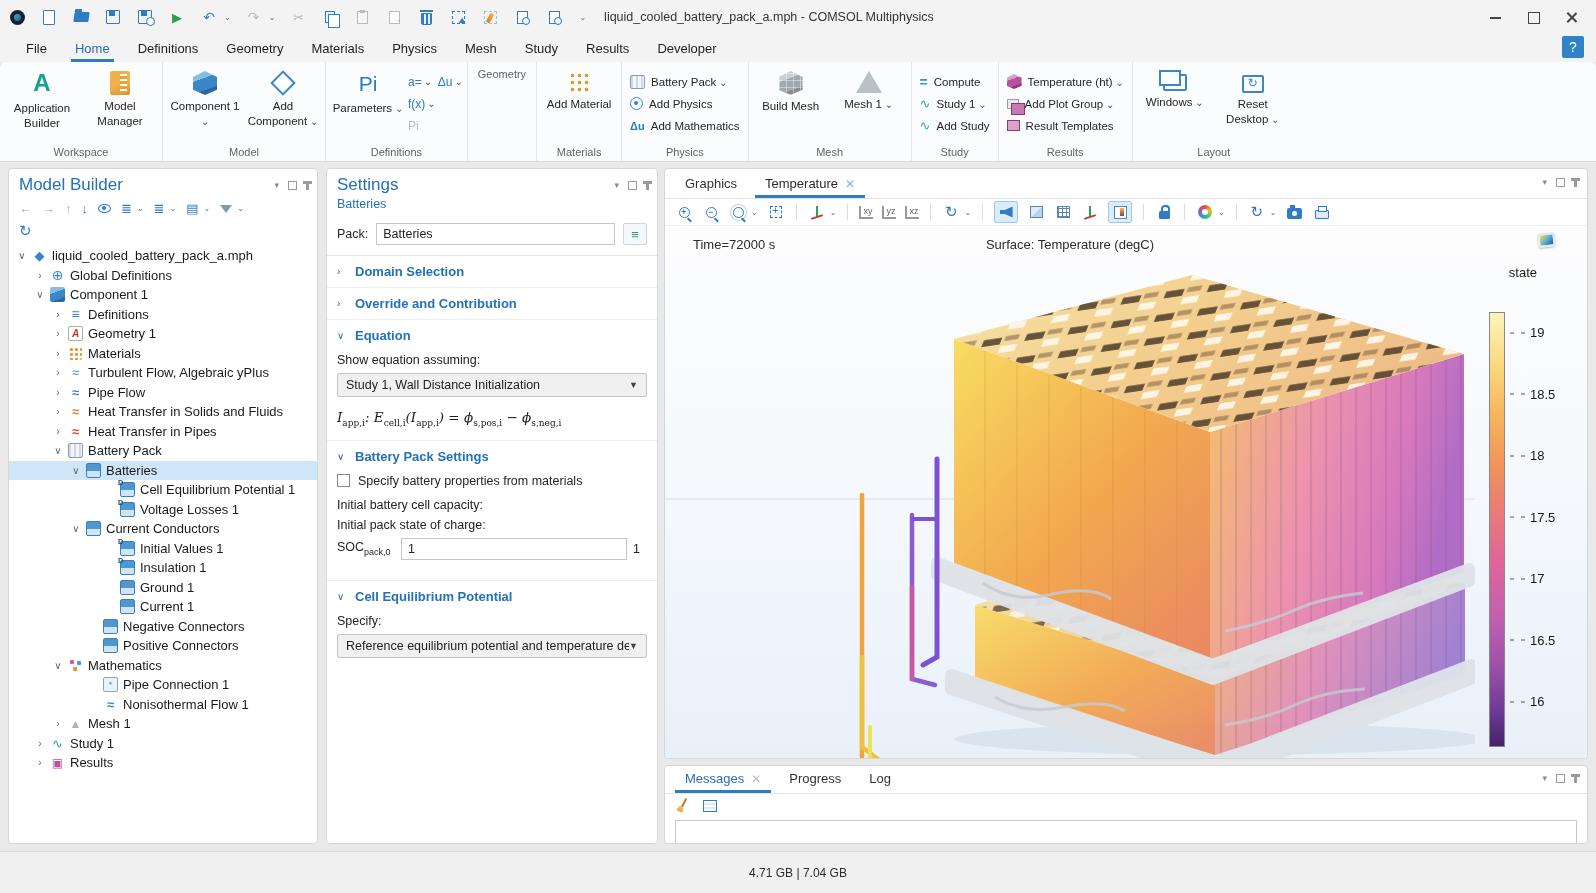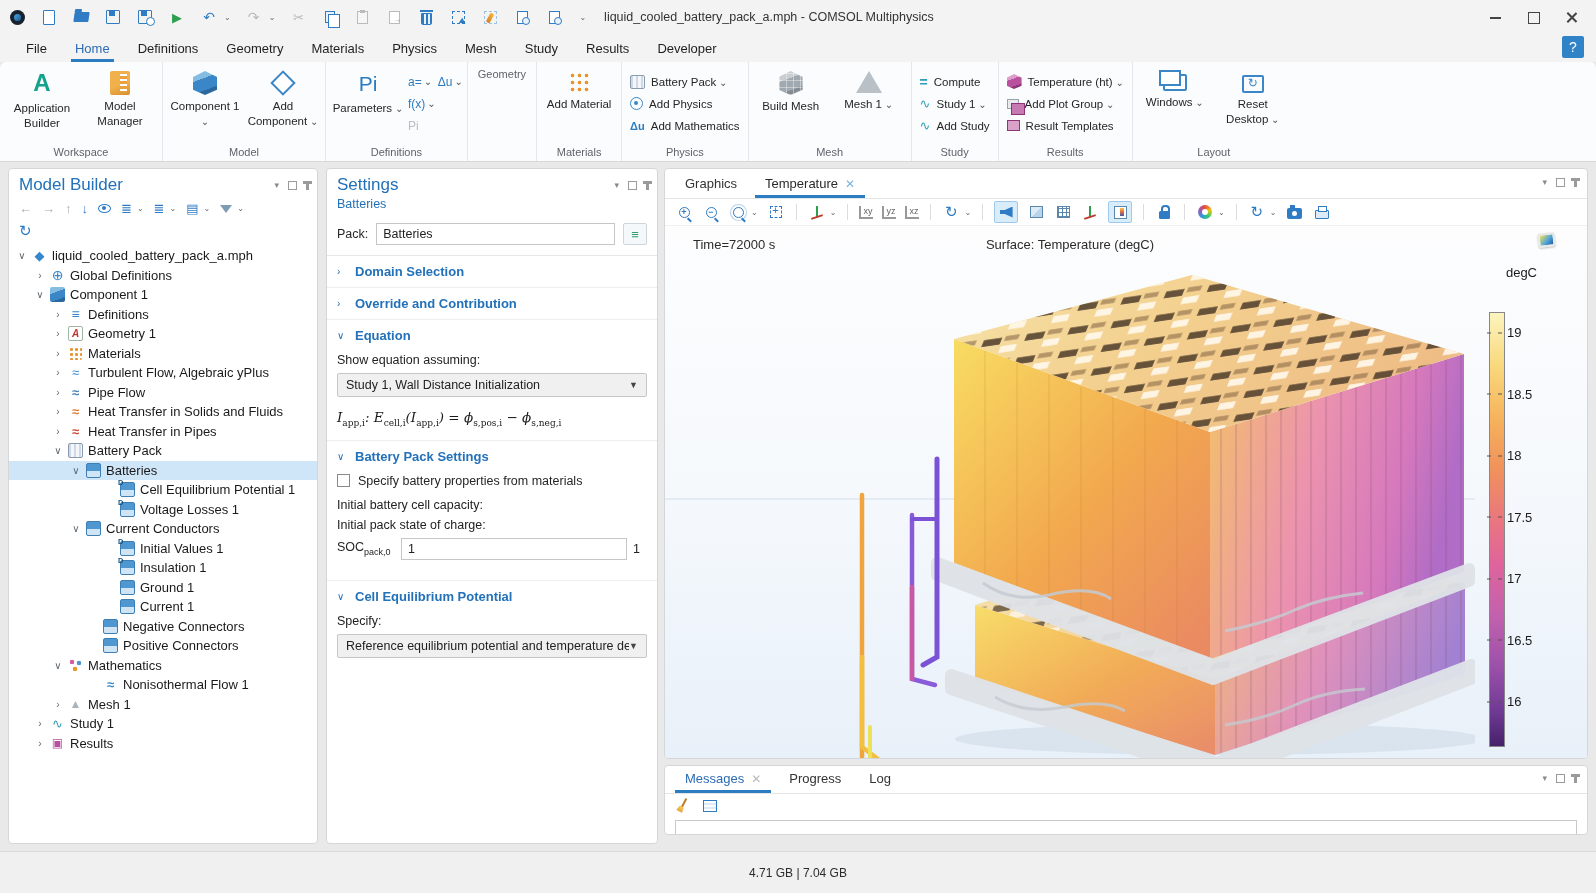--- a/index.html
+++ b/index.html
@@ -103,21 +103,21 @@
   .ri-restmpl { width:13px; height:11px; border:1.5px solid #8e3478; background:#d9a2c9; }
   .ri-windows { width:24px; height:17px; border:2px solid #3b86c6; border-radius:2px; position:relative; background:#fff; margin-top:3px; }
   .ri-windows::before { content:""; position:absolute; left:-6px; top:-6px; width:18px; height:12px; border:2px solid #3b86c6; background:#fff; }
   .ri-reset { width:22px; height:18px; border:2px solid #3b86c6; border-radius:2px; color:#3b86c6; font-size:12px; display:flex; align-items:center; justify-content:center; margin-top:4px; }
 
   
   .panel { position:absolute; background:#fff; border:1px solid #d4d7da; border-radius:4px; overflow:hidden; }
   #panel-mb { left:8px; top:168px; width:310px; height:676px; }
   #panel-set { left:326px; top:168px; width:332px; height:676px; }
   #panel-gfx { left:664px; top:168px; width:924px; height:591px; }
-  #panel-msg { left:664px; top:765px; width:924px; height:70px; }
+  #panel-msg { left:664px; top:765px; width:924px; height:79px; }
 
   .phead { display:flex; align-items:center; padding:6px 8px 2px 10px; }
   .ptitle { font-size:17px; color:#2271b9; font-weight:400; flex:1; }
   .pctl { display:flex; gap:9px; align-items:center; color:#8a8a8a; }
   .pc-caret { font-size:9px; color:#8a8a8a; }
   .pc-box { width:9px; height:9px; border:1.3px solid #9a9a9a; display:inline-block; }
   .pc-pin { width:3px; height:9px; background:#9a9a9a; position:relative; display:inline-block; }
   .pc-pin::before { content:""; position:absolute; top:0; left:-3px; width:9px; height:3px; background:#9a9a9a; }
 
   
@@ -233,21 +233,21 @@
 
   .plotarea { position:absolute; left:0; top:58px; right:0; bottom:0; background:linear-gradient(180deg,#fdfdfe 0%,#f4f8fc 55%,#e8f0f9 100%);padding-left:12px; }
   .anno { position:absolute; top:10px; font-size:13px; color:#2b2b2b; }
   .anno.time { left:28px; }
   .anno.surf { left:8px; right:120px; text-align:center; }
   .miniplot { position:absolute; right:32px; top:6px; width:17px; height:14px; background:linear-gradient(135deg,#f5e45c,#4aa2d9 60%,#2456a0); border:2px solid #e8e8e8; border-radius:2px; transform:rotate(-6deg); box-shadow:0 1px 2px rgba(0,0,0,.25); }
   .colorbar { position:absolute; right:82px; top:85px; width:16px; height:435px; border:1px solid #888; background:linear-gradient(180deg,
       #fcf4be 0%, #f9d97e 12%, #f6b45c 24%, #f0925b 36%, #e9767f 48%,
       #df649c 58%, #c261ae 70%, #9a50a9 82%, #6f3a94 92%, #45216b 100%); }
   .cbunit { position:absolute; right:50px; top:38px; font-size:13px; color:#1a1a1a; }
-  .cbtick { position:absolute; font-size:13px; color:#1a1a1a; left:17px; transform:translateY(-50%); white-space:nowrap; }
+  .cbtick { position:absolute; font-size:13px; color:#1a1a1a; left:40px; transform:translateY(-50%); white-space:nowrap; }
   .cbtick::before { content:""; position:absolute; left:-20px; top:50%; width:4px; height:1px; background:#555; }
   .cbtick::after { content:""; position:absolute; left:-9px; top:50%; width:4px; height:1px; background:#555; }
 
   
   .msgtools { display:flex; align-items:center; gap:12px; padding:4px 10px; }
   .broom { width:16px; height:16px; position:relative; }
   .broom::before { content:""; position:absolute; left:8px; top:0; width:2px; height:10px; background:#c07a2c; transform:rotate(28deg); }
   .broom::after { content:""; position:absolute; left:2px; top:8px; width:7px; height:6px; background:linear-gradient(#f2cf5b,#e8a23d); clip-path:polygon(20% 0,80% 0,100% 100%,0 100%); transform:rotate(28deg); }
   .tblmail { width:14px; height:12px; border:1.6px solid #2f7cc4; position:relative; background:repeating-linear-gradient(0deg,#fff 0 2px,#dcebf7 2px 4px); }
   .msgbox { margin:2px 10px; height:26px; border:1px solid #c9c9c9; background:#fff; }
@@ -609,20 +609,25 @@
       </div>
     <div class="trow d3i">
         <span class="chev none">›</span>
         <span class="ic ic-dom"></span>
         <span>Positive Connectors</span>
       </div>
     <div class="trow d2">
         <span class="chev">∨</span>
         <span class="ic ic-multi"></span>
         <span>Mathematics</span>
+      </div>
+    <div class="trow d3i">
+        <span class="chev none">›</span>
+        <span class="ic ic-pipec"></span>
+        <span>Pipe Connection 1</span>
       </div>
     <div class="trow d3i">
         <span class="chev none">›</span>
         <span class="ic ic-niflow"></span>
         <span>Nonisothermal Flow 1</span>
       </div>
     <div class="trow d2">
         <span class="chev">›</span>
         <span class="ic ic-mesh"></span>
         <span>Mesh 1</span>
@@ -883,21 +888,21 @@
       <polyline points="247,360 247,452" fill="none" stroke="#d4589a" stroke-width="4.5" stroke-linecap="round" opacity="0.85"></polyline>
       <polyline points="197,268 197,552" fill="none" stroke="#f0a43c" stroke-width="4.5" stroke-linecap="round"></polyline>
       <polyline points="197,430 197,520 230,545" fill="none" stroke="#f2c03e" stroke-width="4.5" stroke-linecap="round"></polyline>
       <polyline points="205,500 205,533 242,533" fill="none" stroke="#ece25a" stroke-width="4" stroke-linecap="round"></polyline>
       <polyline points="272,292 247,292" fill="none" stroke="#7b52d6" stroke-width="4" stroke-linecap="round"></polyline>
     </svg>
 
     <div class="anno time">Time=72000 s</div>
     <div class="anno surf">Surface: Temperature (degC)</div>
     <span class="miniplot"></span>
-    <div class="cbunit">degC</div>
+    <div class="cbunit">state</div>
     <div class="colorbar">
       <span class="cbtick" style="top:4.5%">19</span>
       <span class="cbtick" style="top:18.7%">18.5</span>
       <span class="cbtick" style="top:32.9%">18</span>
       <span class="cbtick" style="top:47.1%">17.5</span>
       <span class="cbtick" style="top:61.3%">17</span>
       <span class="cbtick" style="top:75.5%">16.5</span>
       <span class="cbtick" style="top:89.7%">16</span>
     </div>
   </div>

